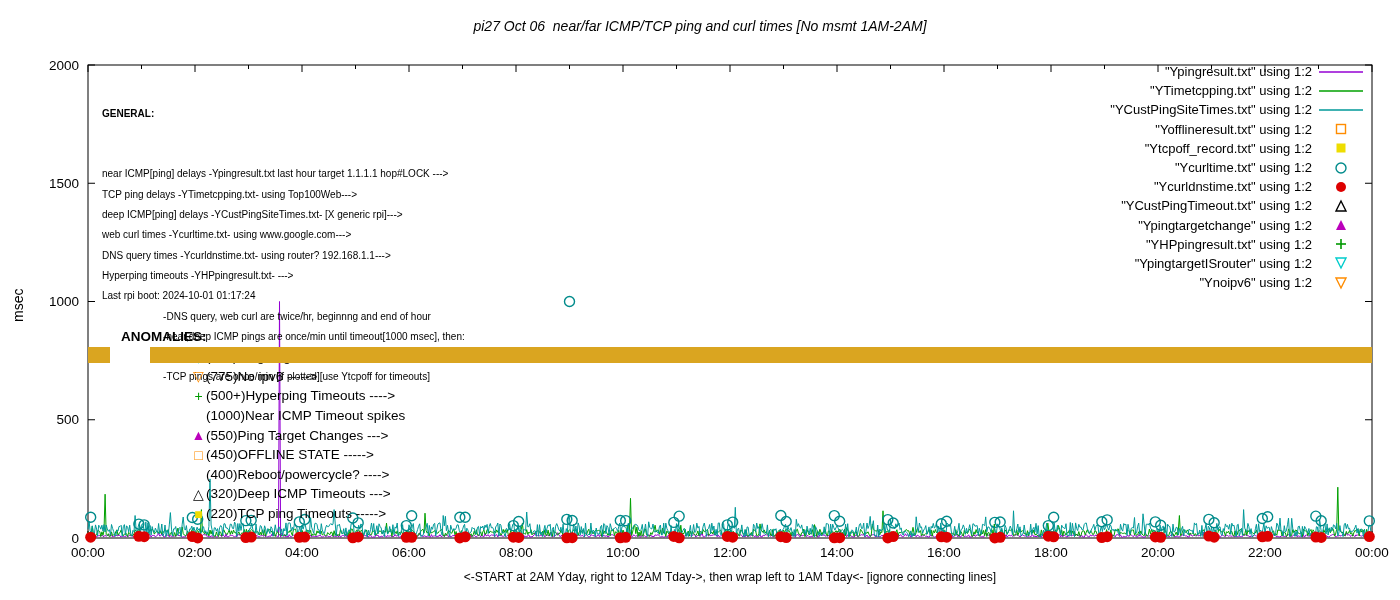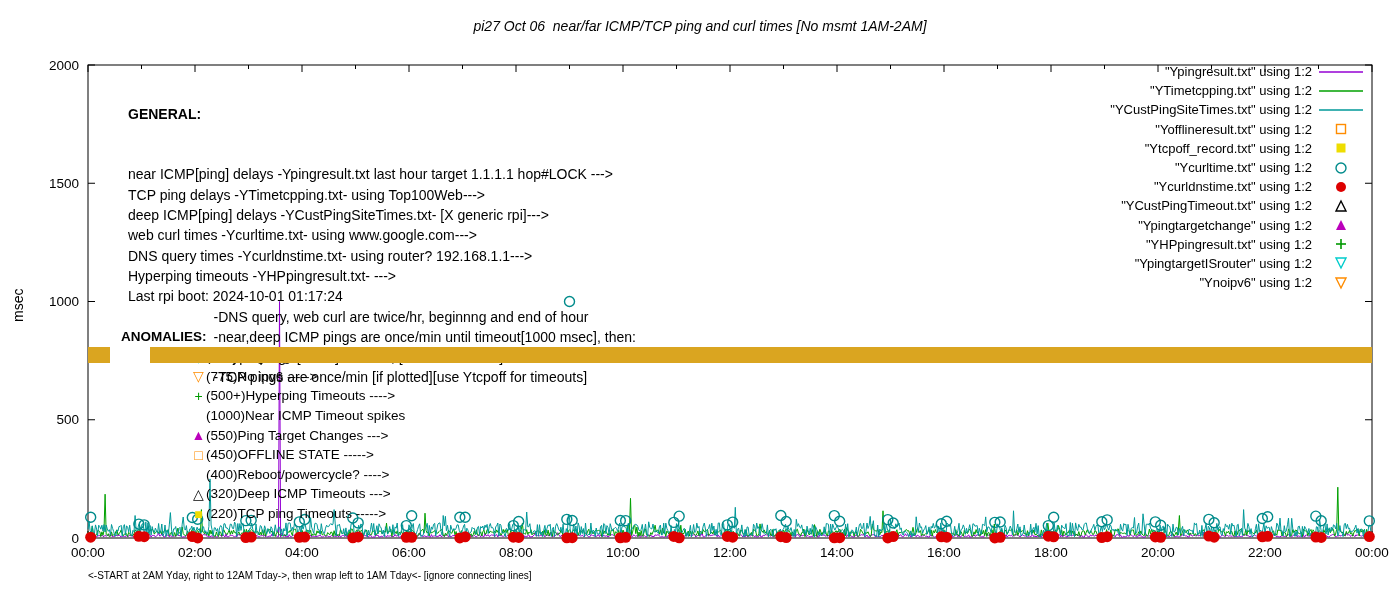--- a/index.html
+++ b/index.html
@@ -3,27 +3,27 @@
 <meta charset="utf-8">
 <style>
   html,body{margin:0;padding:0;background:#fff;}
   #root{position:relative;width:1400px;height:600px;background:#fff;color:#000;
         font-family:"Liberation Sans",sans-serif;overflow:hidden;}
   svg#plot{position:absolute;left:0;top:0;z-index:1;}
   .title{position:absolute;left:58px;top:18px;width:1284px;text-align:center;
          font-size:14px;white-space:pre;z-index:2;font-style:italic;}
   .ylab{position:absolute;left:10px;top:322px;transform:rotate(-90deg);
         transform-origin:left top;font-size:14px;z-index:2;}
-  .xlab{position:absolute;left:88px;top:570px;width:1284px;text-align:left;
-        font-size:10px;z-index:2;}
+  .xlab{position:absolute;left:88px;top:570px;width:1284px;text-align:center;
+        font-size:12px;z-index:2;}
   #legend{position:absolute;top:62px;right:34px;z-index:3;}
   .lrow{display:flex;align-items:center;justify-content:flex-end;height:19.2px;}
   .lrow .lab{font-size:13px;white-space:pre;}
   .lrow .sym{width:50px;height:14px;margin-left:4px;display:flex;align-items:center;justify-content:center;}
-  #general{position:absolute;left:128px;top:63px;z-index:2;font-size:14px;
+  #general{position:absolute;left:102px;top:63px;z-index:2;font-size:10px;
            line-height:20.3px;white-space:pre;}
   #general .head,#anoms .head{font-weight:bold;}
   #anoms{position:absolute;left:121px;top:303px;z-index:2;font-size:13.5px;}
   #anoms .head{line-height:20px;margin-top:24px;}
   .anline{height:19.6px;display:flex;align-items:center;white-space:pre;}
   .anline .mk{display:inline-block;width:15px;margin-left:70px;text-align:center;
               font-size:14px;line-height:14px;}
   .band{position:absolute;z-index:4;background:#DAA520;}
 </style>
 </head>

